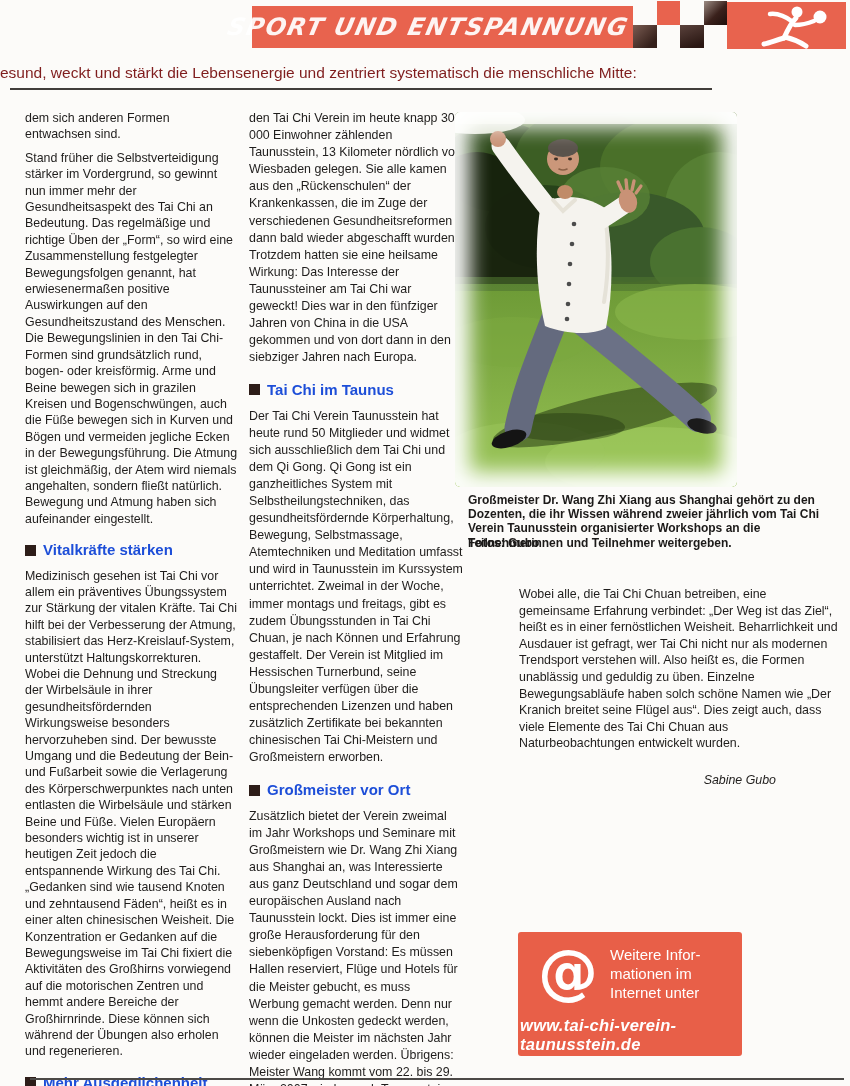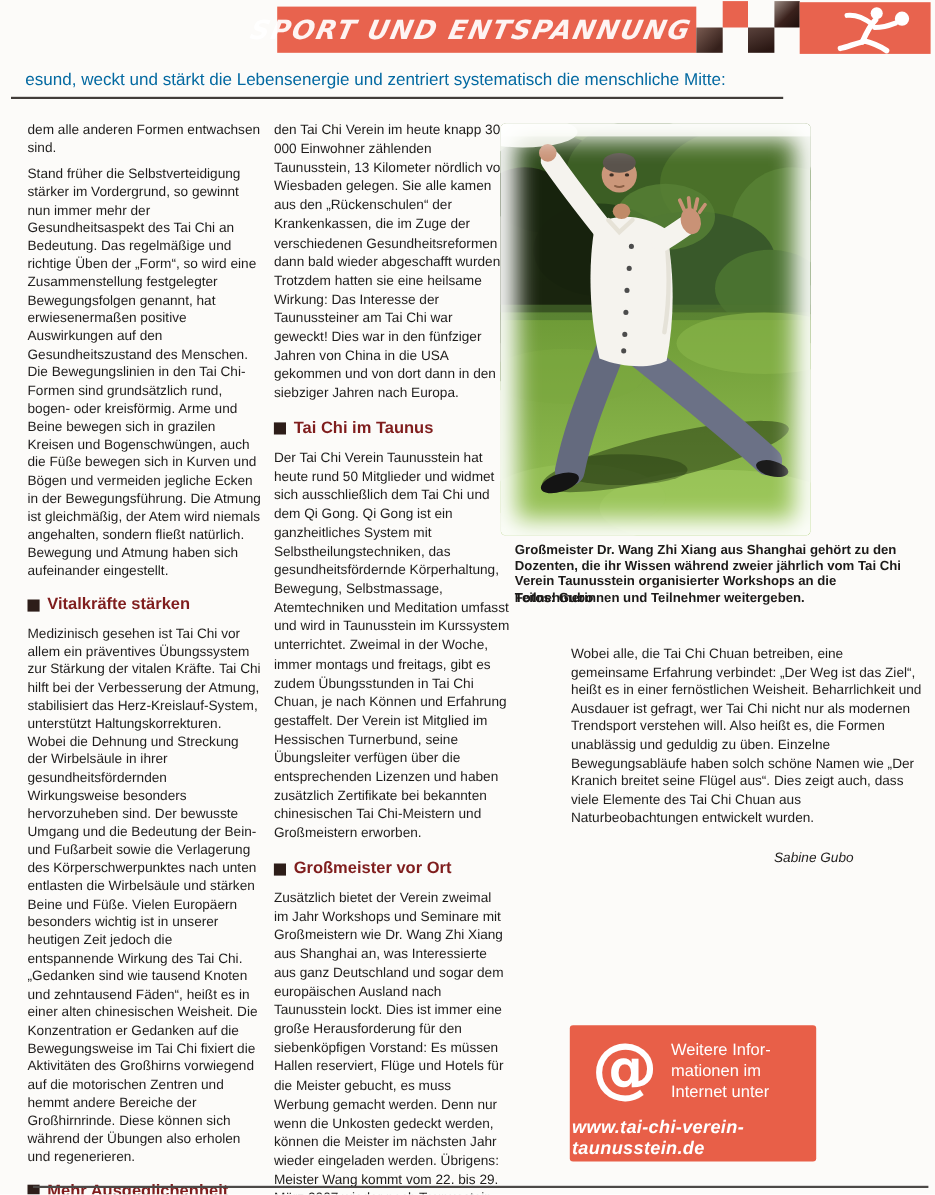--- a/index.html
+++ b/index.html
@@ -16,29 +16,29 @@
             grid-template-columns:repeat(4,23.5px);grid-template-rows:23.5px 23.5px;}
   .cell{width:23.5px;height:23.5px;}
   .c-w{background:transparent;}
   .c-r{background:#e8634e;}
   .c-g1{background:linear-gradient(135deg,#9c8c84 0%,#3a211c 55%,#1d0f0c 100%);}
   .c-d1{background:linear-gradient(135deg,#7a5c52 0%,#35201b 80%);}
   .c-d2{background:linear-gradient(160deg,#5a423c 0%,#2a1713 85%);}
   .figure-block{position:absolute;left:727px;top:2px;width:119px;height:47px;background:#e8634e;}
 
   
-  .intro{position:absolute;left:23px;top:64px;width:760px;font-size:15.5px;color:#0369a1;}
+  .intro{position:absolute;left:0;top:64px;width:760px;font-size:15.5px;color:#7f1d1d;}
   .intro-rule{position:absolute;left:10px;top:88px;width:702px;height:2px;background:#413d3a;}
 
   
   .col{position:absolute;font-size:12.4px;line-height:16.4px;color:#1f1d1c;}
   .col p{margin:0 0 7px 0;}
   .col1{left:25px;top:110px;width:213px;}
   .col2{left:249px;top:110px;width:214px;line-height:17.1px;}
-  .sec-head{margin:15px 0 9px 0;font-size:15px;font-weight:bold;color:#7f1d1d;
+  .sec-head{margin:15px 0 9px 0;font-size:15px;font-weight:bold;color:#1d4ed8;
             display:flex;align-items:center;gap:7px;}
   .sec-head .sq{width:11px;height:11px;background:#2d1d19;flex:0 0 auto;}
 
   
   .photo{position:absolute;left:455px;top:112px;width:282px;height:375px;border-radius:5px;overflow:hidden;}
   .photo-vignette{position:absolute;inset:0;border-radius:5px;
                   box-shadow:inset 0 0 20px 15px rgba(255,255,255,.97);pointer-events:none;}
 
   .caption{position:absolute;left:468px;top:493px;width:368px;font-size:12px;font-weight:bold;
            line-height:14.2px;color:#1c1a19;}
@@ -85,21 +85,21 @@
       <path d="M68,23 C76,23 82,21 87,19" stroke="#fff" stroke-width="4.5" fill="none" stroke-linecap="round"></path>
       <path d="M58,35 C66,37 73,40 79,44" stroke="#fff" stroke-width="5" fill="none" stroke-linecap="round"></path>
       <path d="M57,36 C49,38 43,41 37,42" stroke="#fff" stroke-width="5" fill="none" stroke-linecap="round"></path>
     </svg>
   </div>
 
   <div class="intro">esund, weckt und stärkt die Lebensenergie und zentriert systematisch die menschliche Mitte:</div>
   <div class="intro-rule"></div>
 
   <section class="col col1">
-    <p>dem alle anderen Formen entwachsen sind.</p>
+    <p>dem sich anderen Formen entwachsen sind.</p>
     <p>Stand früher die Selbstverteidigung stärker im Vordergrund, so gewinnt nun immer mehr der Gesundheitsaspekt des Tai Chi an Bedeutung. Das regelmäßige und richtige Üben der „Form“, so wird eine Zusammenstellung festgelegter Bewegungsfolgen genannt, hat erwiesenermaßen positive Auswirkungen auf den Gesundheitszustand des Menschen. Die Bewegungslinien in den Tai Chi-Formen sind grundsätzlich rund, bogen- oder kreisförmig. Arme und Beine bewegen sich in grazilen Kreisen und Bogenschwüngen, auch die Füße bewegen sich in Kurven und Bögen und vermeiden jegliche Ecken in der Bewegungsführung. Die Atmung ist gleichmäßig, der Atem wird niemals angehalten, sondern fließt natürlich. Bewegung und Atmung haben sich aufeinander eingestellt.</p>
     <h3 class="sec-head">
       <span class="sq"></span>
       <span>Vitalkräfte stärken</span>
     </h3>
     <p>Medizinisch gesehen ist Tai Chi vor allem ein präventives Übungssystem zur Stärkung der vitalen Kräfte. Tai Chi hilft bei der Verbesserung der Atmung, stabilisiert das Herz-Kreislauf-System, unterstützt Haltungskorrekturen. Wobei die Dehnung und Streckung der Wirbelsäule in ihrer gesundheitsfördernden Wirkungsweise besonders hervorzuheben sind. Der bewusste Umgang und die Bedeutung der Bein- und Fußarbeit sowie die Verlagerung des Körperschwerpunktes nach unten entlasten die Wirbelsäule und stärken Beine und Füße. Vielen Europäern besonders wichtig ist in unserer heutigen Zeit jedoch die entspannende Wirkung des Tai Chi. „Gedanken sind wie tausend Knoten und zehntausend Fäden“, heißt es in einer alten chinesischen Weisheit. Die Konzentration er Gedanken auf die Bewegungsweise im Tai Chi fixiert die Aktivitäten des Großhirns vorwiegend auf die motorischen Zentren und hemmt andere Bereiche der Großhirnrinde. Diese können sich während der Übungen also erholen und regenerieren.</p>
     <h3 class="sec-head">
       <span class="sq"></span>
       <span>Mehr Ausgeglichenheit</span>
     </h3>

